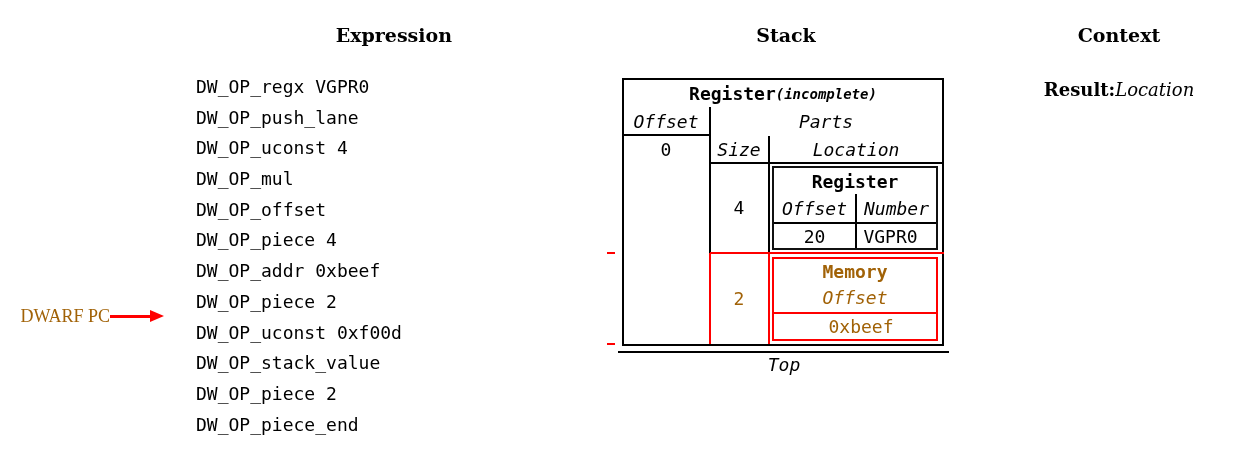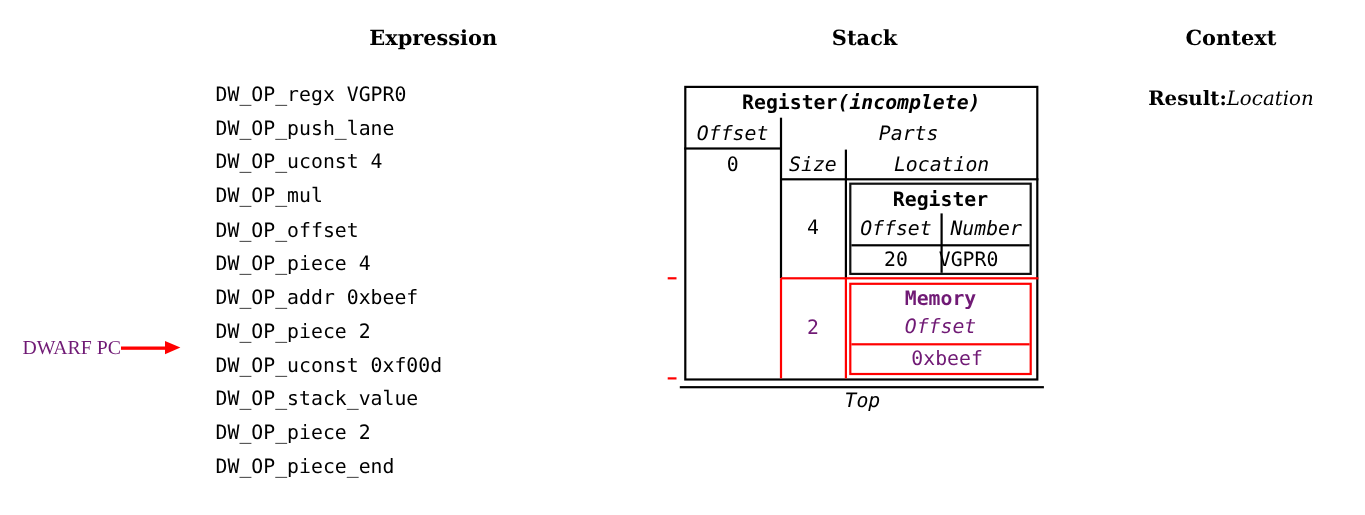--- a/index.html
+++ b/index.html
@@ -6,26 +6,26 @@
   .canvas{position:relative;width:1241px;height:468px;background:#ffffff;overflow:hidden;
           font-family:"DejaVu Sans Mono",monospace;color:#000;}
   .abs{position:absolute;box-sizing:border-box;}
   .cell{display:flex;align-items:center;justify-content:center;white-space:pre;}
   .serif{font-family:"DejaVu Serif",serif;}
   .tserif{font-family:"Liberation Serif",serif;}
   .hdr{font-size:19px;font-weight:bold;text-align:center;}
   .mono{font-family:"DejaVu Sans Mono",monospace;font-size:18px;}
   .it{font-style:italic;text-align:center;}
   .b{font-weight:bold;}
-  .red{color:#701a75;}
+  .red{color:#a16207;}
   .hline{background:#000;height:2px;}
   .vline{background:#000;width:2px;}
   .rline{background:#ff0000;}
   .expr-item{height:30.73px;display:flex;align-items:center;font-size:18px;white-space:pre;}
-  .note{font-size:18px;font-style:italic;font-weight:bold;}
+  .note{font-size:14px;font-style:italic;font-weight:bold;}
   .arrow-shaft{background:#ff0000;}
   .arrow-head{width:0;height:0;border-top:6px solid transparent;border-bottom:6px solid transparent;border-left:14px solid #ff0000;}
   .ctx-line{display:flex;align-items:center;justify-content:center;font-size:18px;white-space:pre;}
 </style>
 </head>
 <body>
 
 <div class="canvas">
 
   <div class="abs serif hdr" style="left:252px;top:24px;width:200px;text-align:right;">Expression</div>
@@ -73,21 +73,21 @@
   <div class="abs hline" style="left:710px;top:162px;width:234px;"></div>
 
   <div class="abs cell mono" style="left:711px;top:164px;width:56px;height:86px;">4</div>
   <div class="abs" style="left:772px;top:166px;width:166px;height:84px;border:2px solid #111;">
     <div class="abs cell mono b" style="left:0;top:0;width:162px;height:26px;">Register</div>
     <div class="abs cell mono it" style="left:0;top:26px;width:81px;height:28px;">Offset</div>
     <div class="abs cell mono it" style="left:83px;top:26px;width:79px;height:28px;">Number</div>
     <div class="abs vline" style="left:81px;top:26px;height:54px;"></div>
     <div class="abs hline" style="left:0;top:54px;width:162px;"></div>
     <div class="abs cell mono" style="left:0;top:56px;width:81px;height:24px;">20</div>
-    <div class="abs cell mono" style="left:67px;top:56px;width:79px;height:24px;">VGPR0</div>
+    <div class="abs cell mono" style="left:77px;top:56px;width:79px;height:24px;">VGPR0</div>
   </div>
 
   <div class="abs hline rline" style="left:710px;top:252px;width:234px;"></div>
   <div class="abs hline rline" style="left:607px;top:252px;width:8px;"></div>
   <div class="abs hline rline" style="left:607px;top:343px;width:8px;"></div>
 
   <div class="abs cell mono red" style="left:711px;top:254px;width:56px;height:88px;">2</div>
   <div class="abs" style="left:772px;top:257px;width:166px;height:84px;border:2px solid #ff0000;">
     <div class="abs cell mono b red" style="left:0;top:0;width:162px;height:24px;">Memory</div>
     <div class="abs cell mono it red" style="left:0;top:24px;width:162px;height:28px;">Offset</div>

